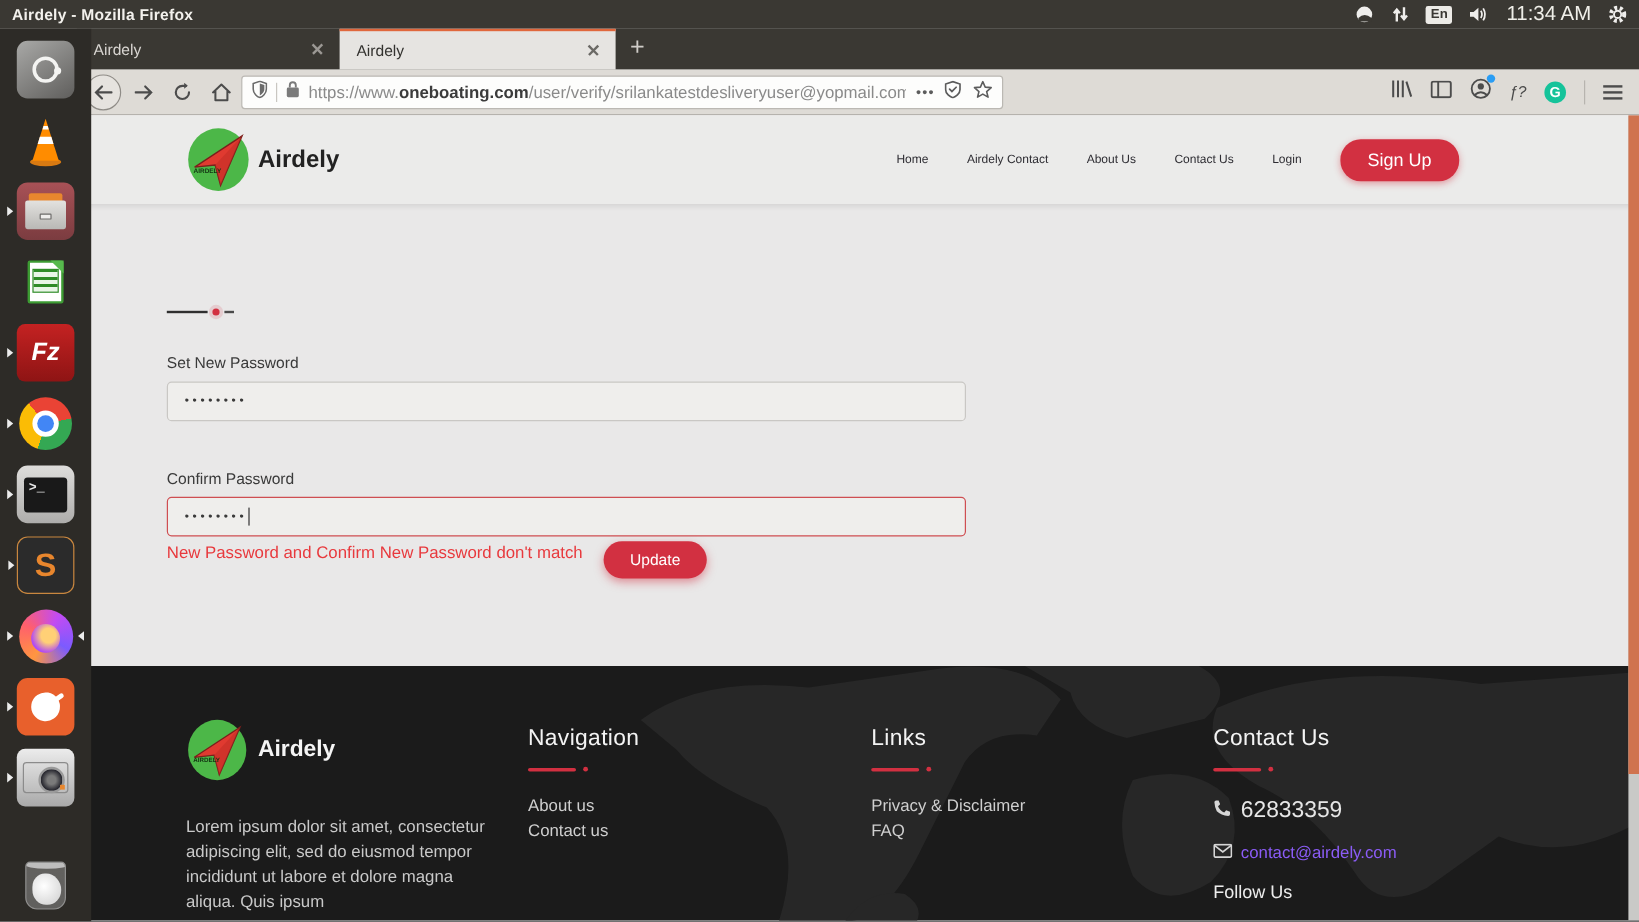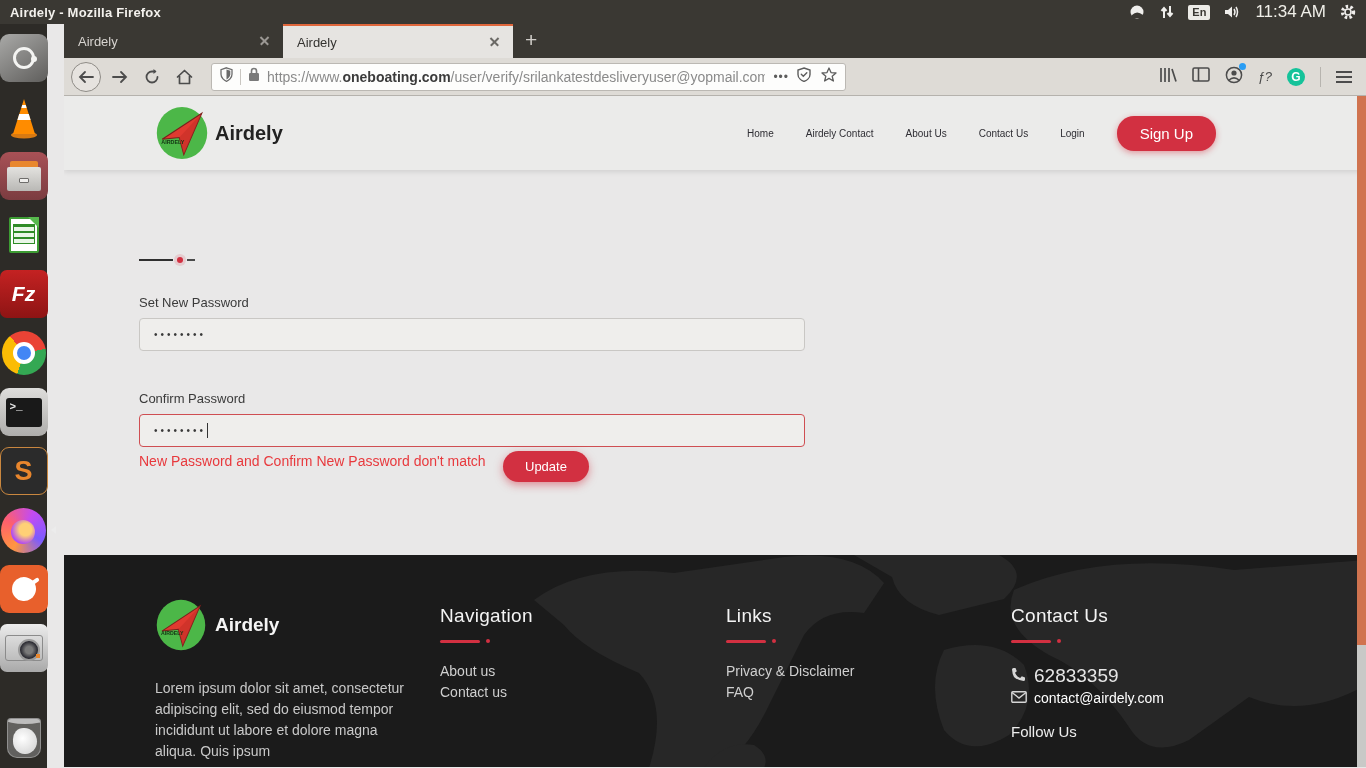--- a/index.html
+++ b/index.html
@@ -9,21 +9,21 @@
 
   
   .titlebar { position:absolute; left:0; top:0; width:1366px; height:24px; background:#3a3833; display:flex; align-items:center; }
   .titlebar .win-title { color:#f3f1ed; font-size:13px; font-weight:bold; padding-left:10px; letter-spacing:.2px; }
   .tray { margin-left:auto; display:flex; align-items:center; gap:14px; padding-right:10px; }
   .tray svg { display:block; }
   .kbd-badge { background:#ecebe7; color:#3a3833; font-size:11px; font-weight:bold; border-radius:2px; padding:1px 4px; line-height:13px; }
   .clock { color:#f0efe9; font-size:17px; }
 
   
-  .dock { position:absolute; left:0; top:24px; width:47px; height:744px; background:#2d2b27; display:flex; flex-direction:column; align-items:center; padding-top:5px; z-index:5; }
+  .dock { position:absolute; left:0; top:24px; width:76px; height:744px; background:#2d2b27; display:flex; flex-direction:column; align-items:center; padding-top:5px; z-index:5; }
   .dock-item { position:relative; width:48px; height:48px; margin:5px 0 6px 0; border-radius:9px; flex:none; }
   .run-arrow { position:absolute; left:-8px; top:50%; margin-top:-4px; width:0; height:0; border-top:4px solid transparent; border-bottom:4px solid transparent; border-left:5px solid #ececec; }
   .focus-arrow { position:absolute; right:-8px; top:50%; margin-top:-4px; width:0; height:0; border-top:4px solid transparent; border-bottom:4px solid transparent; border-right:5px solid #ececec; }
   .tile-ubuntu { background:linear-gradient(145deg,#a9a9a7,#5f5e5c); display:flex; align-items:center; justify-content:center; }
   .tile-ubuntu .cof { width:22px; height:22px; border:3px solid #f4f4f2; border-radius:50%; position:relative; }
   .tile-ubuntu .cof::after { content:""; position:absolute; right:-5px; top:6px; width:6px; height:6px; background:#f4f4f2; border-radius:50%; }
   .tile-vlc { display:flex; align-items:center; justify-content:center; }
   .tile-archive { background:linear-gradient(#a85156,#7b3c40); }
   .tile-archive .folder { position:absolute; left:10px; top:9px; width:28px; height:9px; background:#e8872e; border-radius:2px; }
   .tile-archive .drawer { position:absolute; left:7px; top:15px; width:34px; height:24px; background:linear-gradient(#e3e2df,#b9b8b5); border-radius:2px; }
@@ -65,21 +65,21 @@
   .tab-close { width:16px; height:16px; position:relative; border-radius:2px; flex:none; }
   .tab-close::before, .tab-close::after { content:""; position:absolute; left:2px; top:7px; width:11px; height:1.5px; background:#9b9894; }
   .tab-close::before { transform:rotate(45deg); } .tab-close::after { transform:rotate(-45deg); }
   .tab.active .tab-close::before, .tab.active .tab-close::after { background:#6b6965; }
   .newtab-btn { color:#cfccc8; font-size:21px; font-weight:300; padding:0 12px 3px 12px; align-self:center; }
 
   .toolbar { position:relative; width:100%; height:38px; background:#dedbd6; border-bottom:1px solid #b5b2ad; display:flex; align-items:center; }
   .nav-btn { display:flex; align-items:center; justify-content:center; flex:none; }
   .btn-back { width:30px; height:30px; border:1px solid #8f8c87; border-radius:50%; background:#e6e3df; margin-left:7px; }
   .btn-fwd, .btn-reload, .btn-home { width:26px; height:26px; margin-left:6px; }
-  .urlbar { margin-left:14px; width:635px; height:28px; background:#fdfdfc; border:1px solid #bbb8b3; border-radius:3px; display:flex; align-items:center; padding:0 8px; }
+  .urlbar { margin-left:4px; width:635px; height:28px; background:#fdfdfc; border:1px solid #bbb8b3; border-radius:3px; display:flex; align-items:center; padding:0 8px; }
   .urlbar .sep { width:1px; height:16px; background:#c9c6c1; margin:0 7px; }
   .url-text { flex:1; font-size:14px; color:#8a8a8a; white-space:nowrap; overflow:hidden; }
   .url-text .domain { color:#3b3b3b; font-weight:bold; }
   .url-ellipsis { color:#5c5c5c; font-size:12px; letter-spacing:1px; margin:0 8px; }
   .toolbar-right { margin-left:auto; display:flex; align-items:center; gap:15px; padding-right:14px; }
   .tb-sep { width:1px; height:20px; background:#b7b4af; }
   .addon-font { font-size:13px; color:#4a4a4a; font-style:italic; }
   .grammarly { width:18px; height:18px; border-radius:50%; background:#15c39a; color:#fff; font-size:12px; font-weight:bold; display:flex; align-items:center; justify-content:center; }
   .burger { width:16px; height:12px; border-top:2px solid #4c4c4c; border-bottom:2px solid #4c4c4c; position:relative; }
   .burger::after { content:""; position:absolute; left:0; top:3px; width:16px; height:2px; background:#4c4c4c; }
@@ -118,21 +118,21 @@
   .footer-brand-name { color:#f5f5f5; font-size:19px; font-weight:bold; margin-left:8px; }
   .footer-about { margin-top:26px; width:252px; font-size:14px; line-height:21px; color:#c9c9c9; }
   .fcol-nav { left:376px; top:50px; } .fcol-links { left:662px; top:50px; } .fcol-contact { left:947px; top:50px; }
   .fcol-title { color:#f3f3f3; font-size:19px; letter-spacing:.3px; }
   .footer-divider { margin-top:12px; display:flex; align-items:center; }
   .footer-divider .bar { width:40px; height:3px; background:#d23041; border-radius:2px; }
   .footer-divider .dot { width:4px; height:4px; background:#d23041; border-radius:50%; margin-left:6px; }
   .fcol a, .flink { display:block; color:#cfcfcf; font-size:14px; line-height:21px; text-decoration:none; cursor:pointer; }
   .fcol .flinks { margin-top:18px; }
   .contact-phone { margin-top:22px; display:flex; align-items:center; gap:8px; color:#e6e6e6; font-size:19px; }
-  .contact-email { margin-top:3px; display:flex; align-items:center; gap:7px; color:#ffffff; font-size:14px; }
+  .contact-email { margin-top:15px; display:flex; align-items:center; gap:7px; color:#8b5cf6; font-size:14px; }
   .follow-label { margin-top:17px; color:#ededed; font-size:15px; }
 
   .page-scrollbar { position:absolute; right:0; top:0; width:9px; height:671px; background:#c9c9c7; z-index:6; }
   .page-scroll-thumb { position:absolute; left:0; top:0; width:9px; height:549px; background:#d0734f; }
 </style>
 </head>
 <body>
 
 <div class="screen">
 

